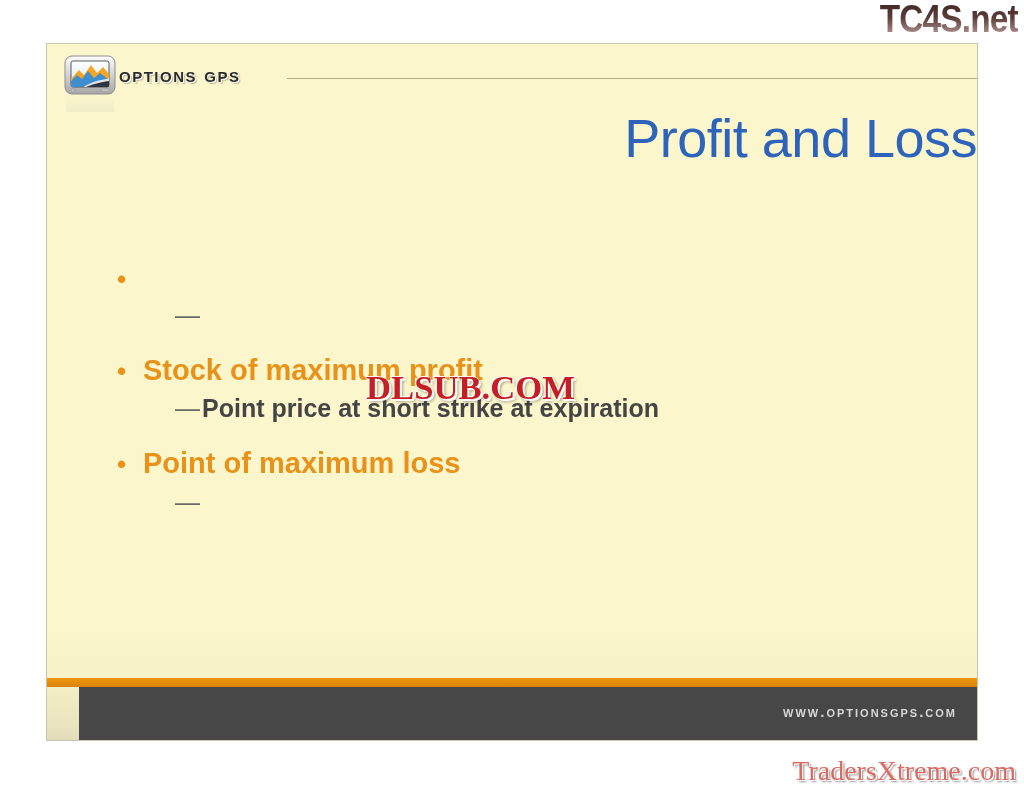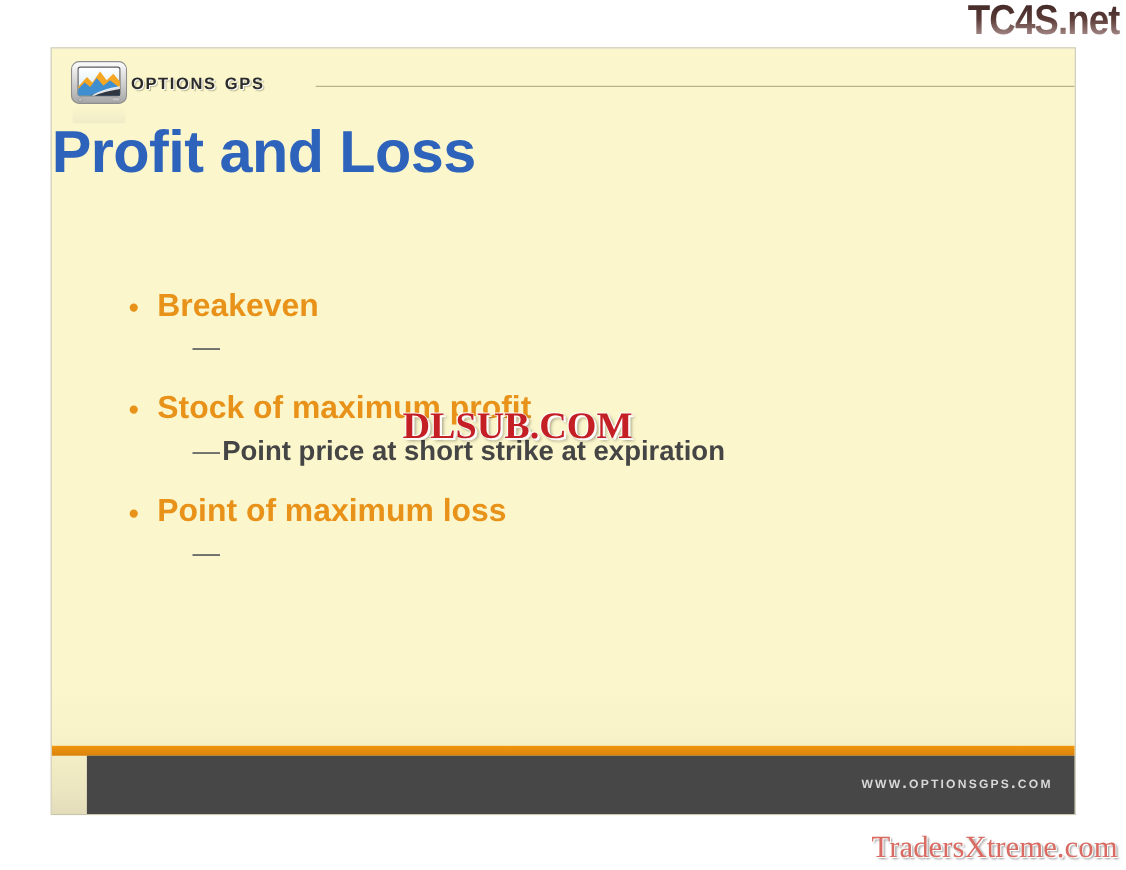--- a/index.html
+++ b/index.html
@@ -77,23 +77,23 @@
   .brand-rule{
     position:absolute;
     left:240px; top:34px; right:0; height:1px;
     background:#b3ab85;
   }
 
   
   .slide-title{
     position:absolute;
     left:0; right:0; top:63px;
-    text-align:left;
+    text-align:right;
     font-size:54px;
-    font-weight:bold;
+    font-weight:normal;
     color:#2e63bc;
     letter-spacing:-0.5px;
     font-family:"Liberation Sans", sans-serif;
   }
 
   
   .body{
     position:absolute;
     left:70px; top:205px; right:40px;
   }
@@ -232,21 +232,20 @@
     <span class="brand-text">Options GPS</span>
     <span class="brand-rule"></span>
   </div>
 
   <div class="slide-title">Profit and Loss</div>
 
   <div class="body">
 
     <div class="b1">
       <span class="dot">•</span>
-      <span>Breakeven</span>
     </div>
     <div class="b2">
       <span class="dash">—</span>
     </div>
 
     <div class="b1 gap-a">
       <span class="dot">•</span>
       <span>Stock of maximum profit</span>
     </div>
     <div class="b2">

